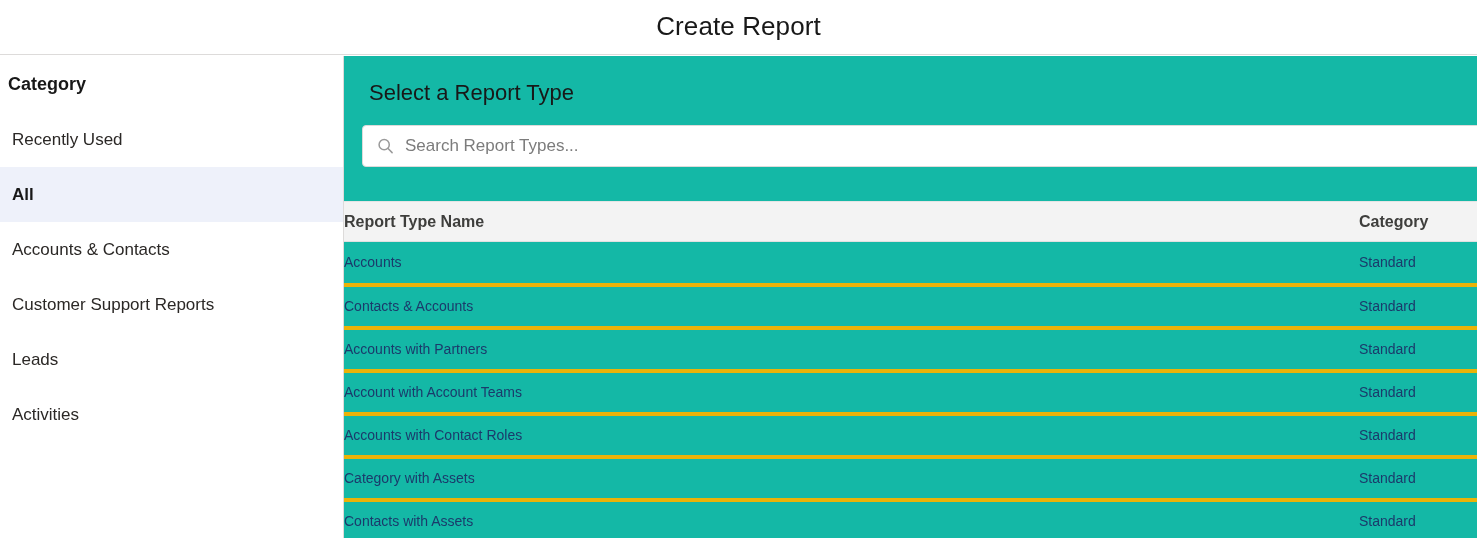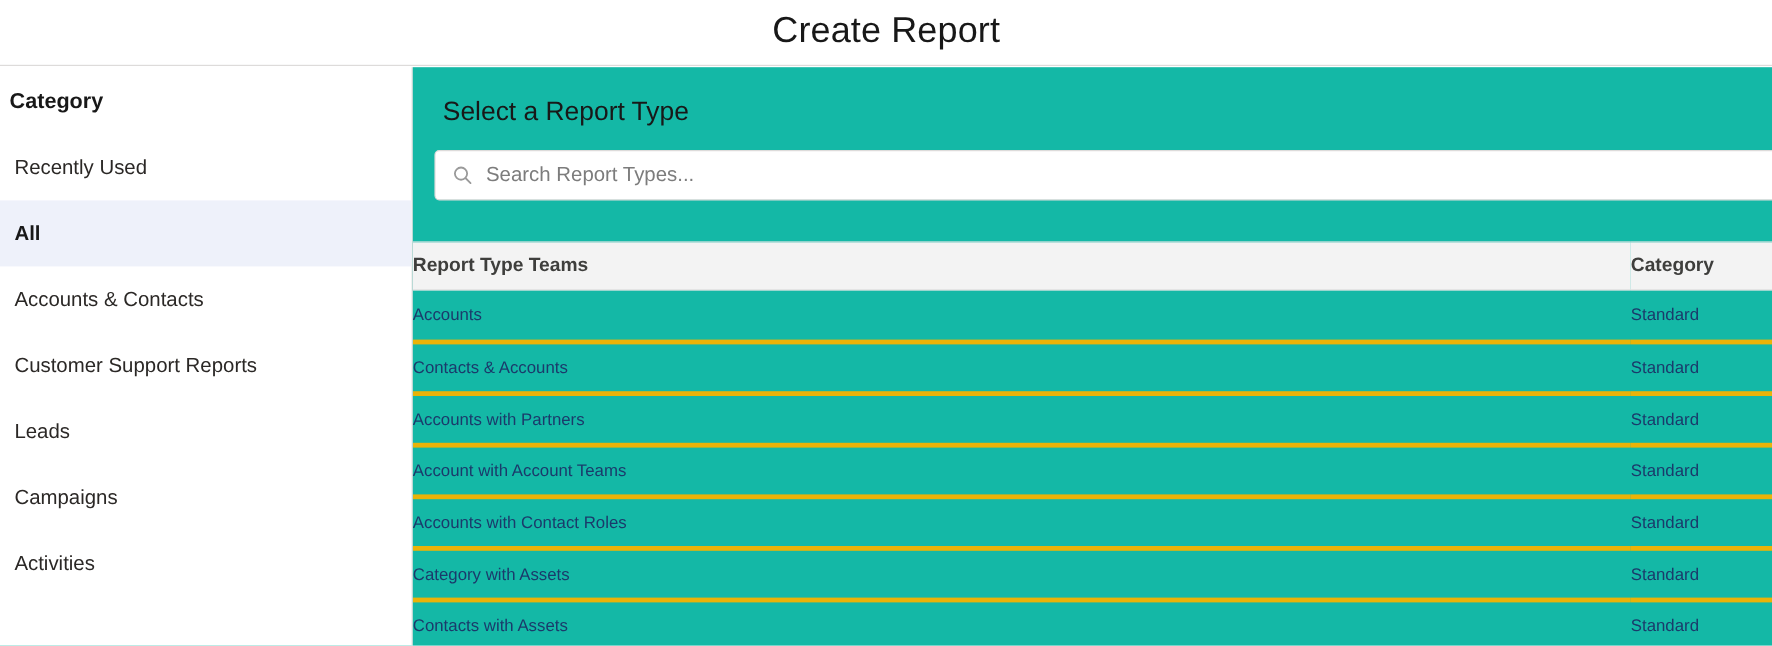--- a/index.html
+++ b/index.html
@@ -31,21 +31,21 @@
     width: 1477px;
     height: 55px;
     box-sizing: border-box;
     border-bottom: 1px solid #dddbda;
     background: #ffffff;
     display: flex;
     align-items: center;
     justify-content: center;
   }
   .titlebar .title {
-    font-size: 30px;
+    font-size: 26px;
     font-weight: 400;
     color: #181818;
     letter-spacing: 0.1px;
     line-height: 1;
     padding-bottom: 2px;
   }
 
   
   .body-area {
     position: absolute;
@@ -226,21 +226,20 @@
   <div class="body-area">
 
     <div class="sidebar">
       <div class="sidebar-heading">Category</div>
       <ul class="cat-list">
         <li class="cat-item">Recently Used</li>
         <li class="cat-item selected">All</li>
         <li class="cat-item">Accounts &amp; Contacts</li>
         <li class="cat-item">Customer Support Reports</li>
         <li class="cat-item">Leads</li>
-        <li class="cat-item">Campaigns</li>
         <li class="cat-item">Activities</li>
       </ul>
     </div>
 
     <div class="main">
 
       <div class="main-title">Select a Report Type</div>
 
       <div class="search-wrap">
         <div class="search-box">
@@ -255,21 +254,21 @@
       </div>
 
       <div class="table-wrap">
         <table class="rtable">
           <colgroup>
             <col class="col-name">
             <col class="col-cat">
           </colgroup>
           <thead>
             <tr>
-              <th class="th-name">Report Type Teams</th>
+              <th class="th-name">Report Type Name</th>
               <th class="th-cat">Category</th>
             </tr>
           </thead>
           <tbody>
             <tr>
               <td class="td-name"><a class="type-link">Accounts</a></td>
               <td class="td-cat cat-value">Standard</td>
             </tr>
             <tr>
               <td class="td-name"><a class="type-link">Contacts &amp; Accounts</a></td>

